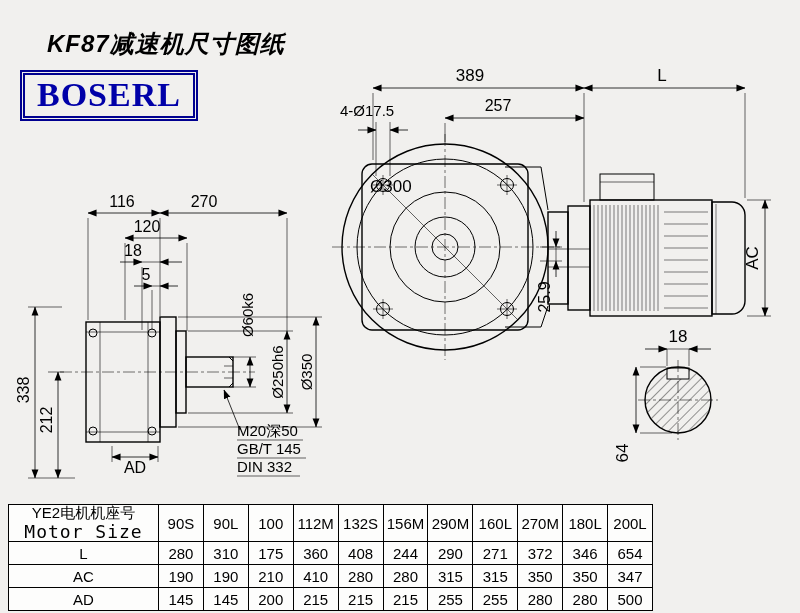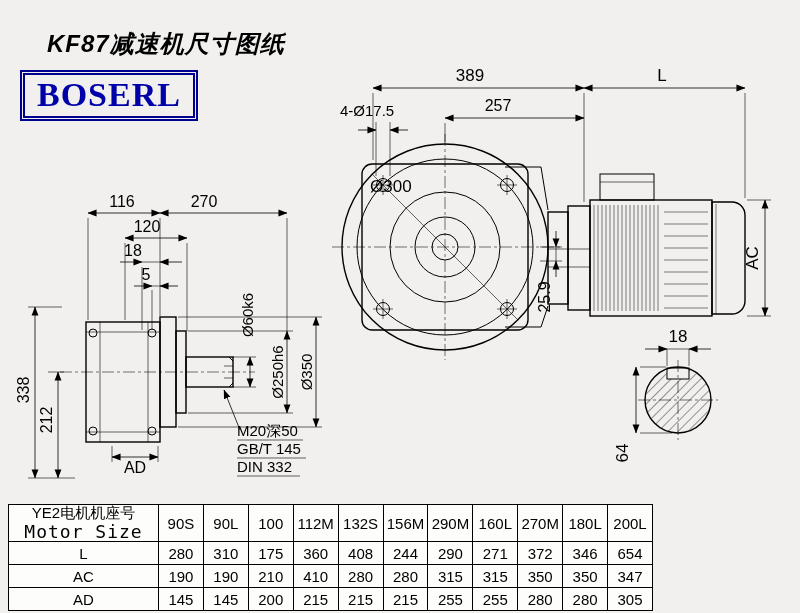--- a/index.html
+++ b/index.html
@@ -266,16 +266,16 @@
         <td>145</td>
         <td>145</td>
         <td>200</td>
         <td>215</td>
         <td>215</td>
         <td>215</td>
         <td>255</td>
         <td>255</td>
         <td>280</td>
         <td>280</td>
-        <td>305</td>
+        <td>500</td>
       </tr>
     </tbody>
 </table>
 
 </body></html>

